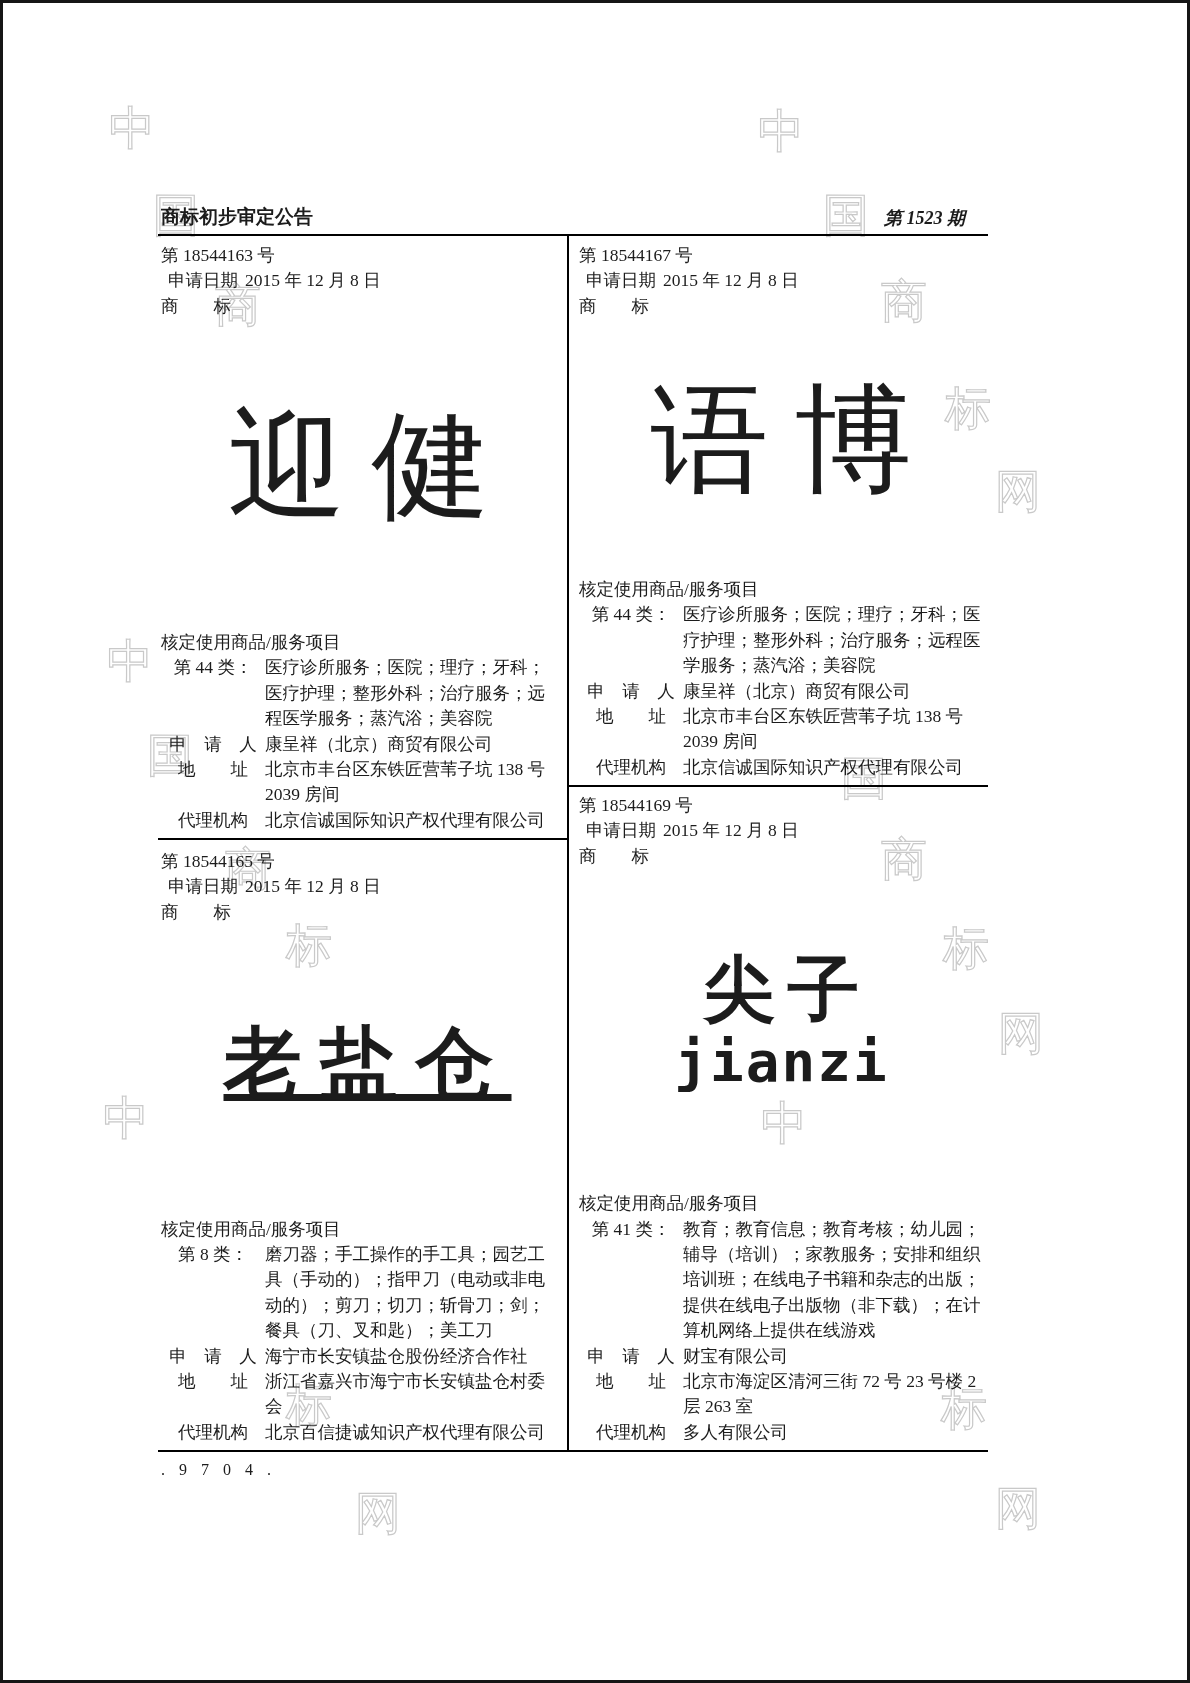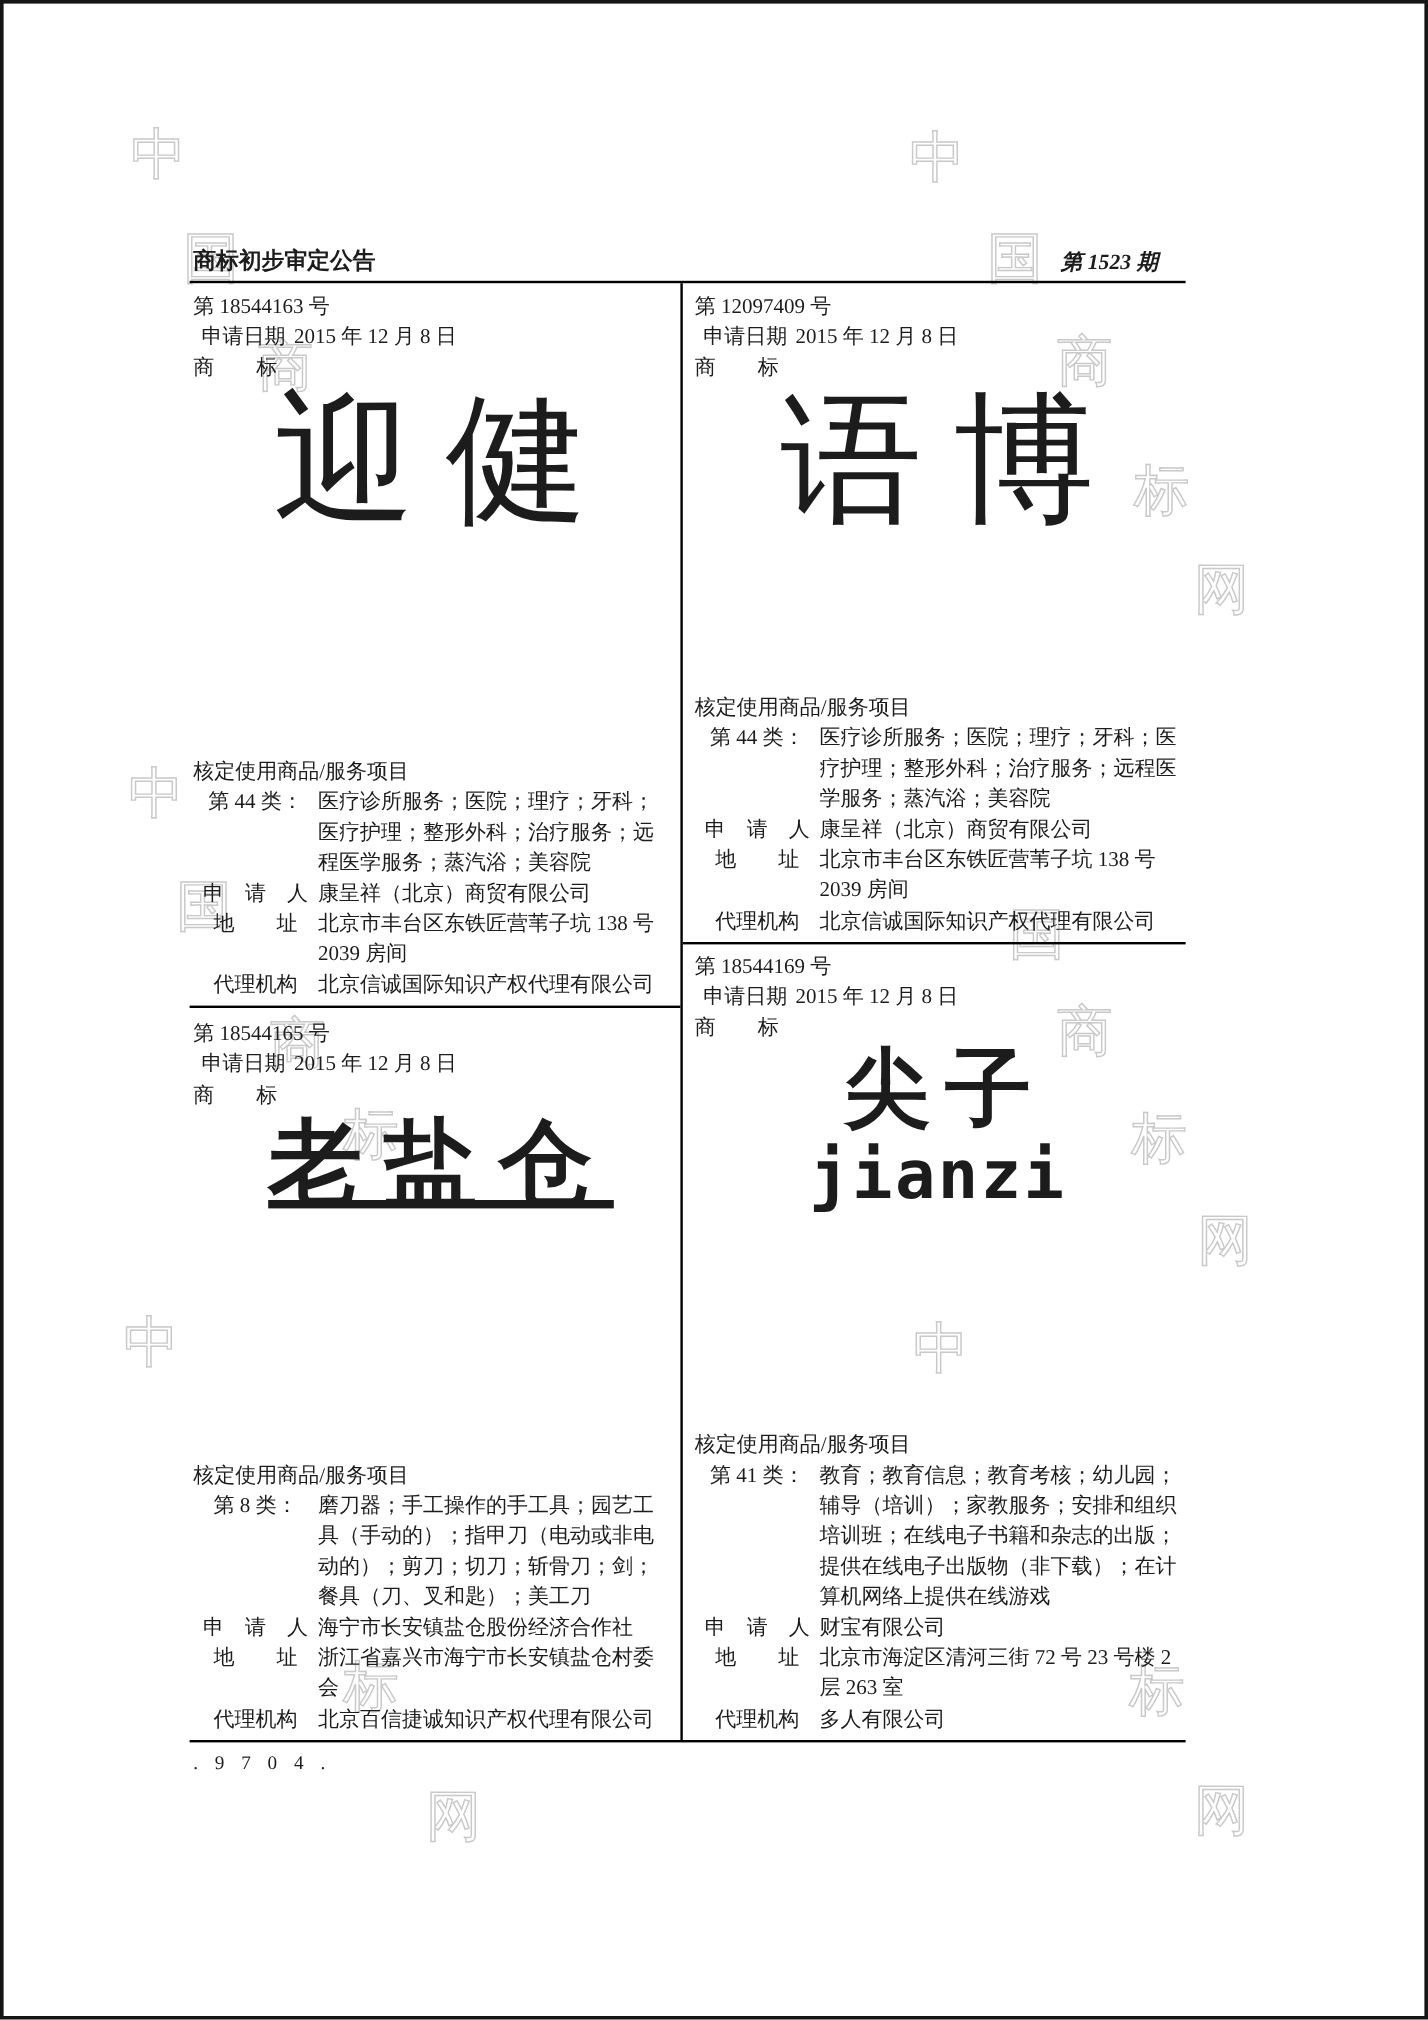--- a/index.html
+++ b/index.html
@@ -52,21 +52,21 @@
   #cell-2{left:158px;top:846px;width:395px;height:596px;}
   #cell-3{left:576px;top:790px;width:405px;height:652px;}
   .line{margin:0;padding:0;}
   .kv{display:flex;align-items:flex-start;}
   .kv .k{width:104px;flex-shrink:0;white-space:pre;text-align:center;}
   .kv .k-date{width:84px;flex-shrink:0;white-space:pre;text-align:center;}
   .kv .v{flex:1;}
   .mark-box{
     flex:1;
     display:flex;flex-direction:column;
-    align-items:center;justify-content:flex-start;
+    align-items:center;justify-content:center;
     min-height:60px;
   }
   .mark-xl{font-size:118px;letter-spacing:26px;text-indent:26px;line-height:1.1;font-weight:500;}
   .mark-lg{font-size:78px;letter-spacing:18px;text-indent:18px;font-weight:bold;line-height:1.15;text-decoration:underline;}
   .mark-md{font-size:72px;letter-spacing:12px;text-indent:12px;font-weight:bold;line-height:1.1;}
   .mark-latin{
     font-size:56px;font-weight:bold;
     font-family:"DejaVu Sans Mono","Liberation Mono",monospace;
     letter-spacing:2px;line-height:1.15;
   }
@@ -140,21 +140,21 @@
         <span class="v">北京市丰台区东铁匠营苇子坑 138 号 2039 房间</span>
       </div>
       <div class="kv line">
         <span class="k">代理机构</span>
         <span class="v">北京信诚国际知识产权代理有限公司</span>
       </div>
     </div>
   </div>
 
   <div class="cell" id="cell-1">
-    <div class="line">第  12097409  号</div>
+    <div class="line">第  18544167  号</div>
     <div class="kv line">
       <span class="k-date">申请日期</span>
       <span class="v">2015 年 12 月 8 日</span>
     </div>
     <div class="line">商　　标</div>
     <div class="mark-box">
       <div class="mark-xl">语博</div>
 
     </div>
     <div class="details">

